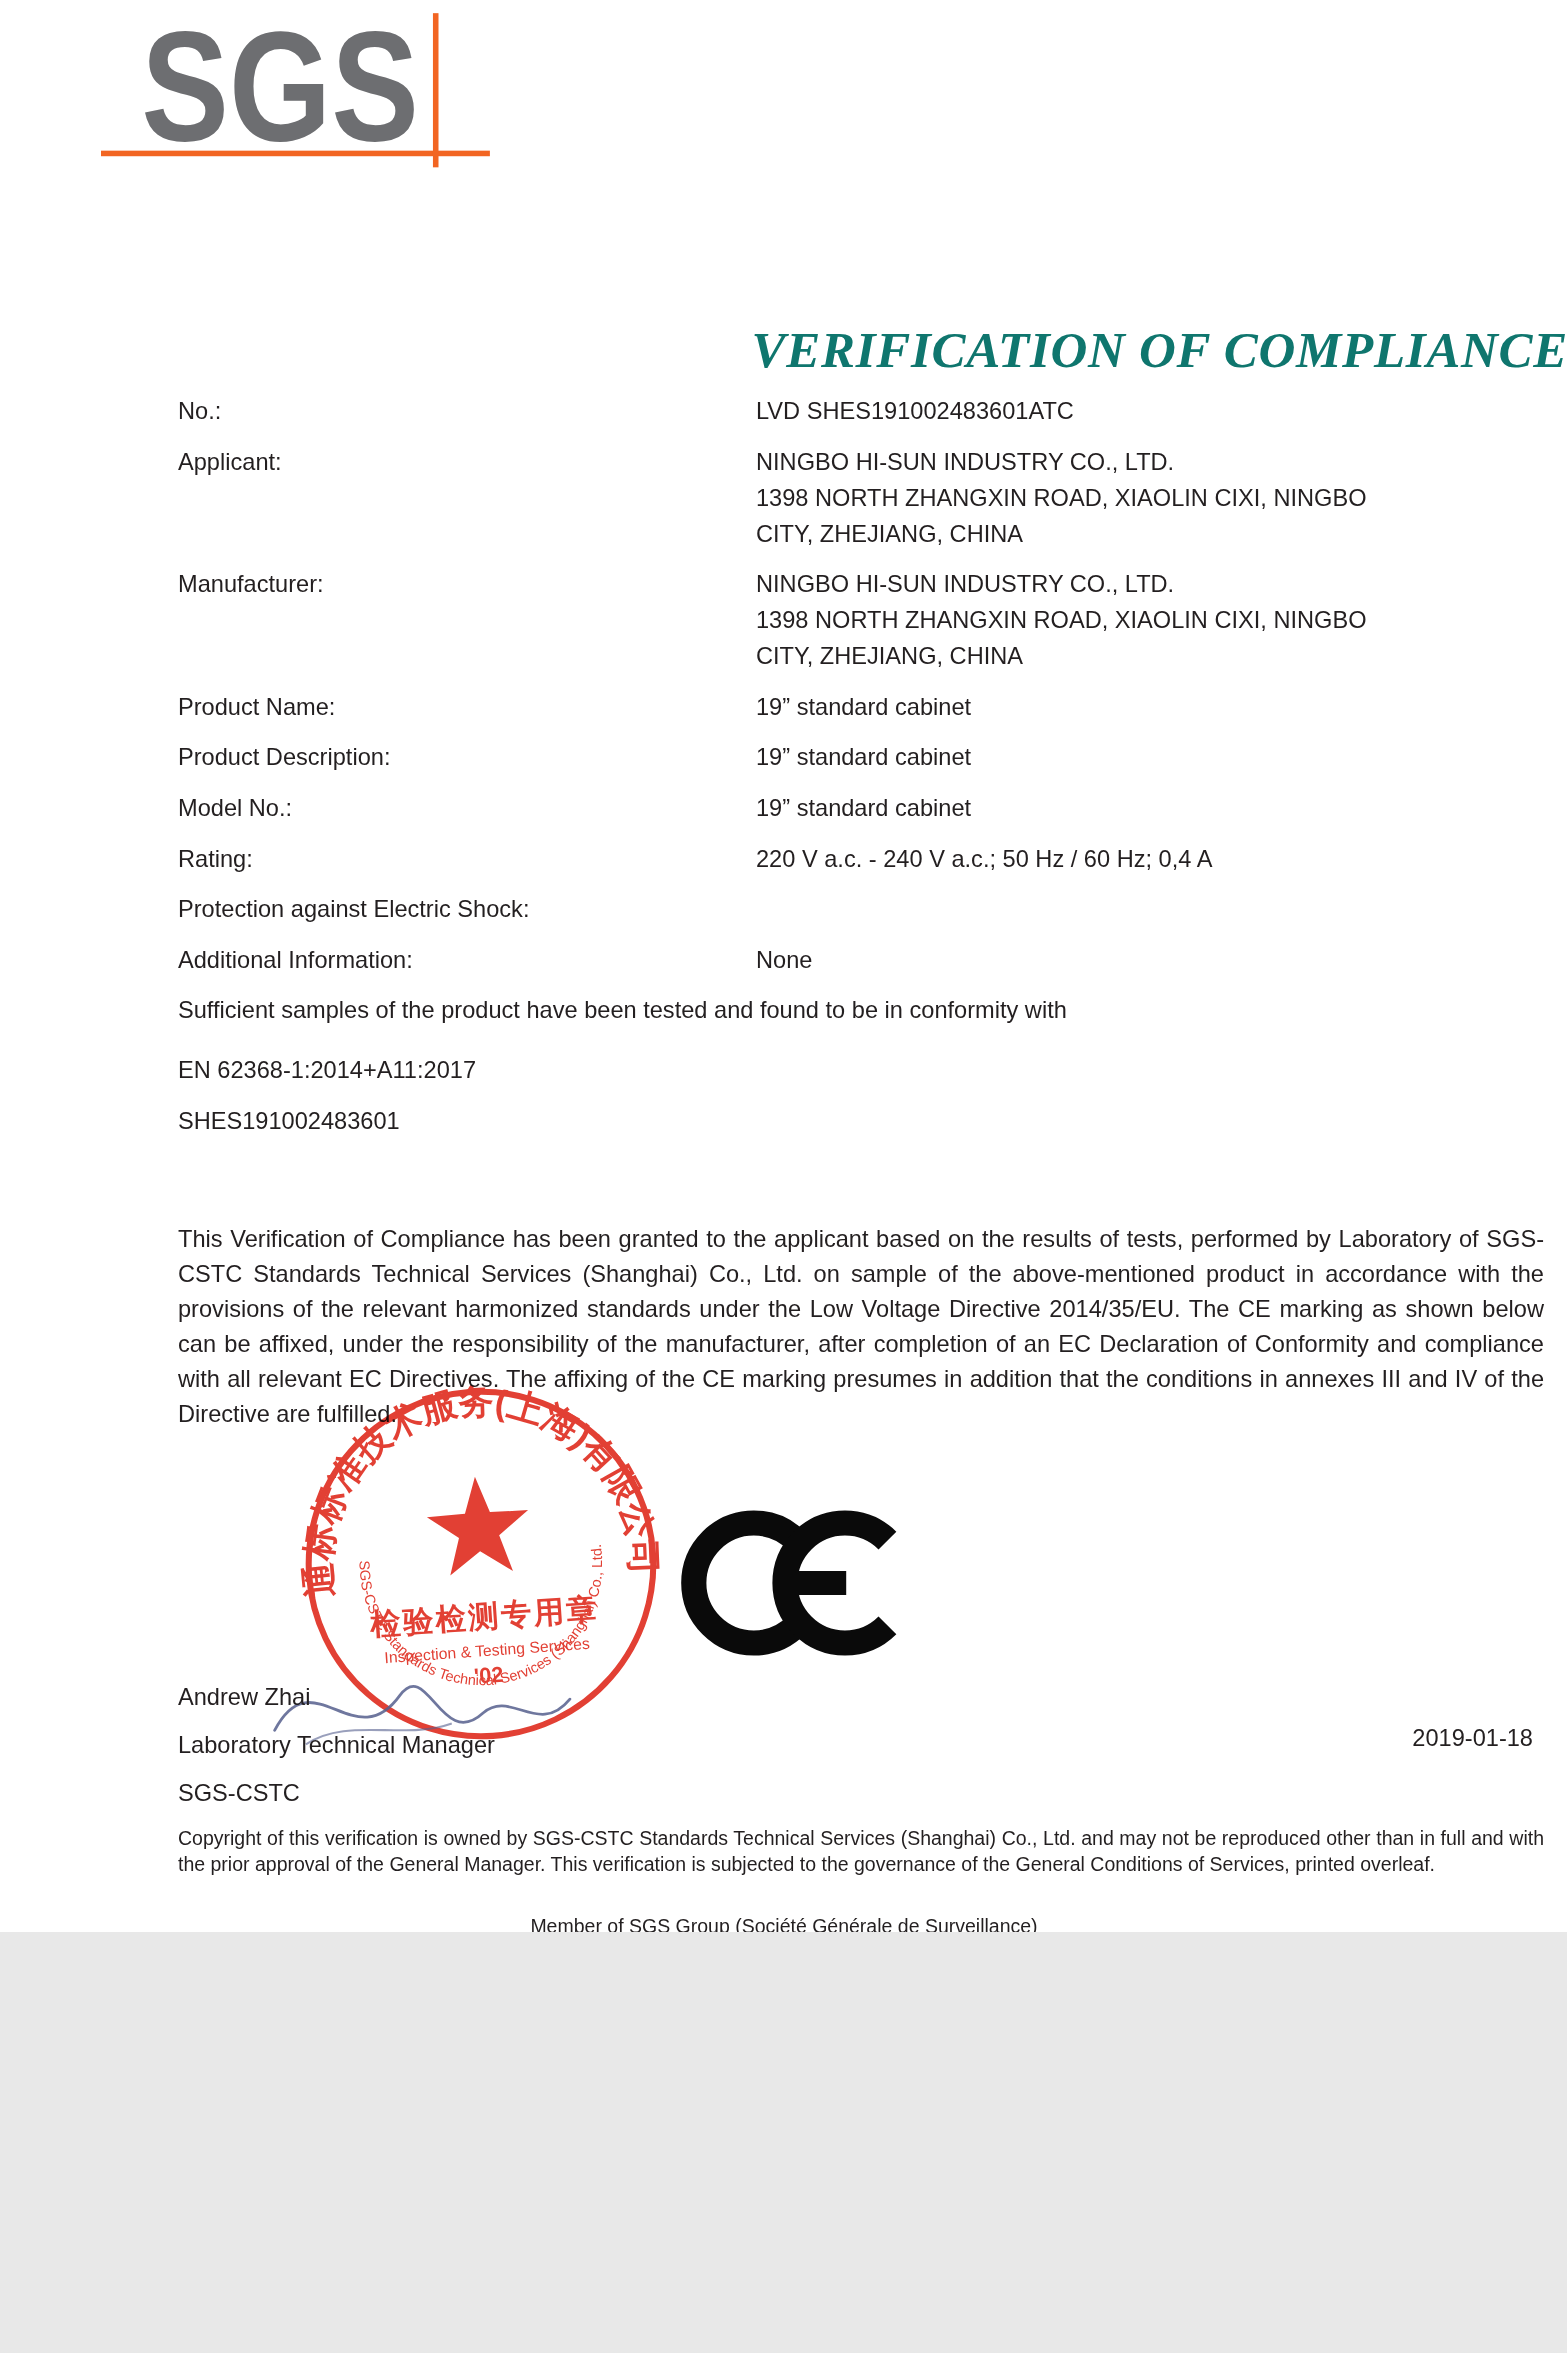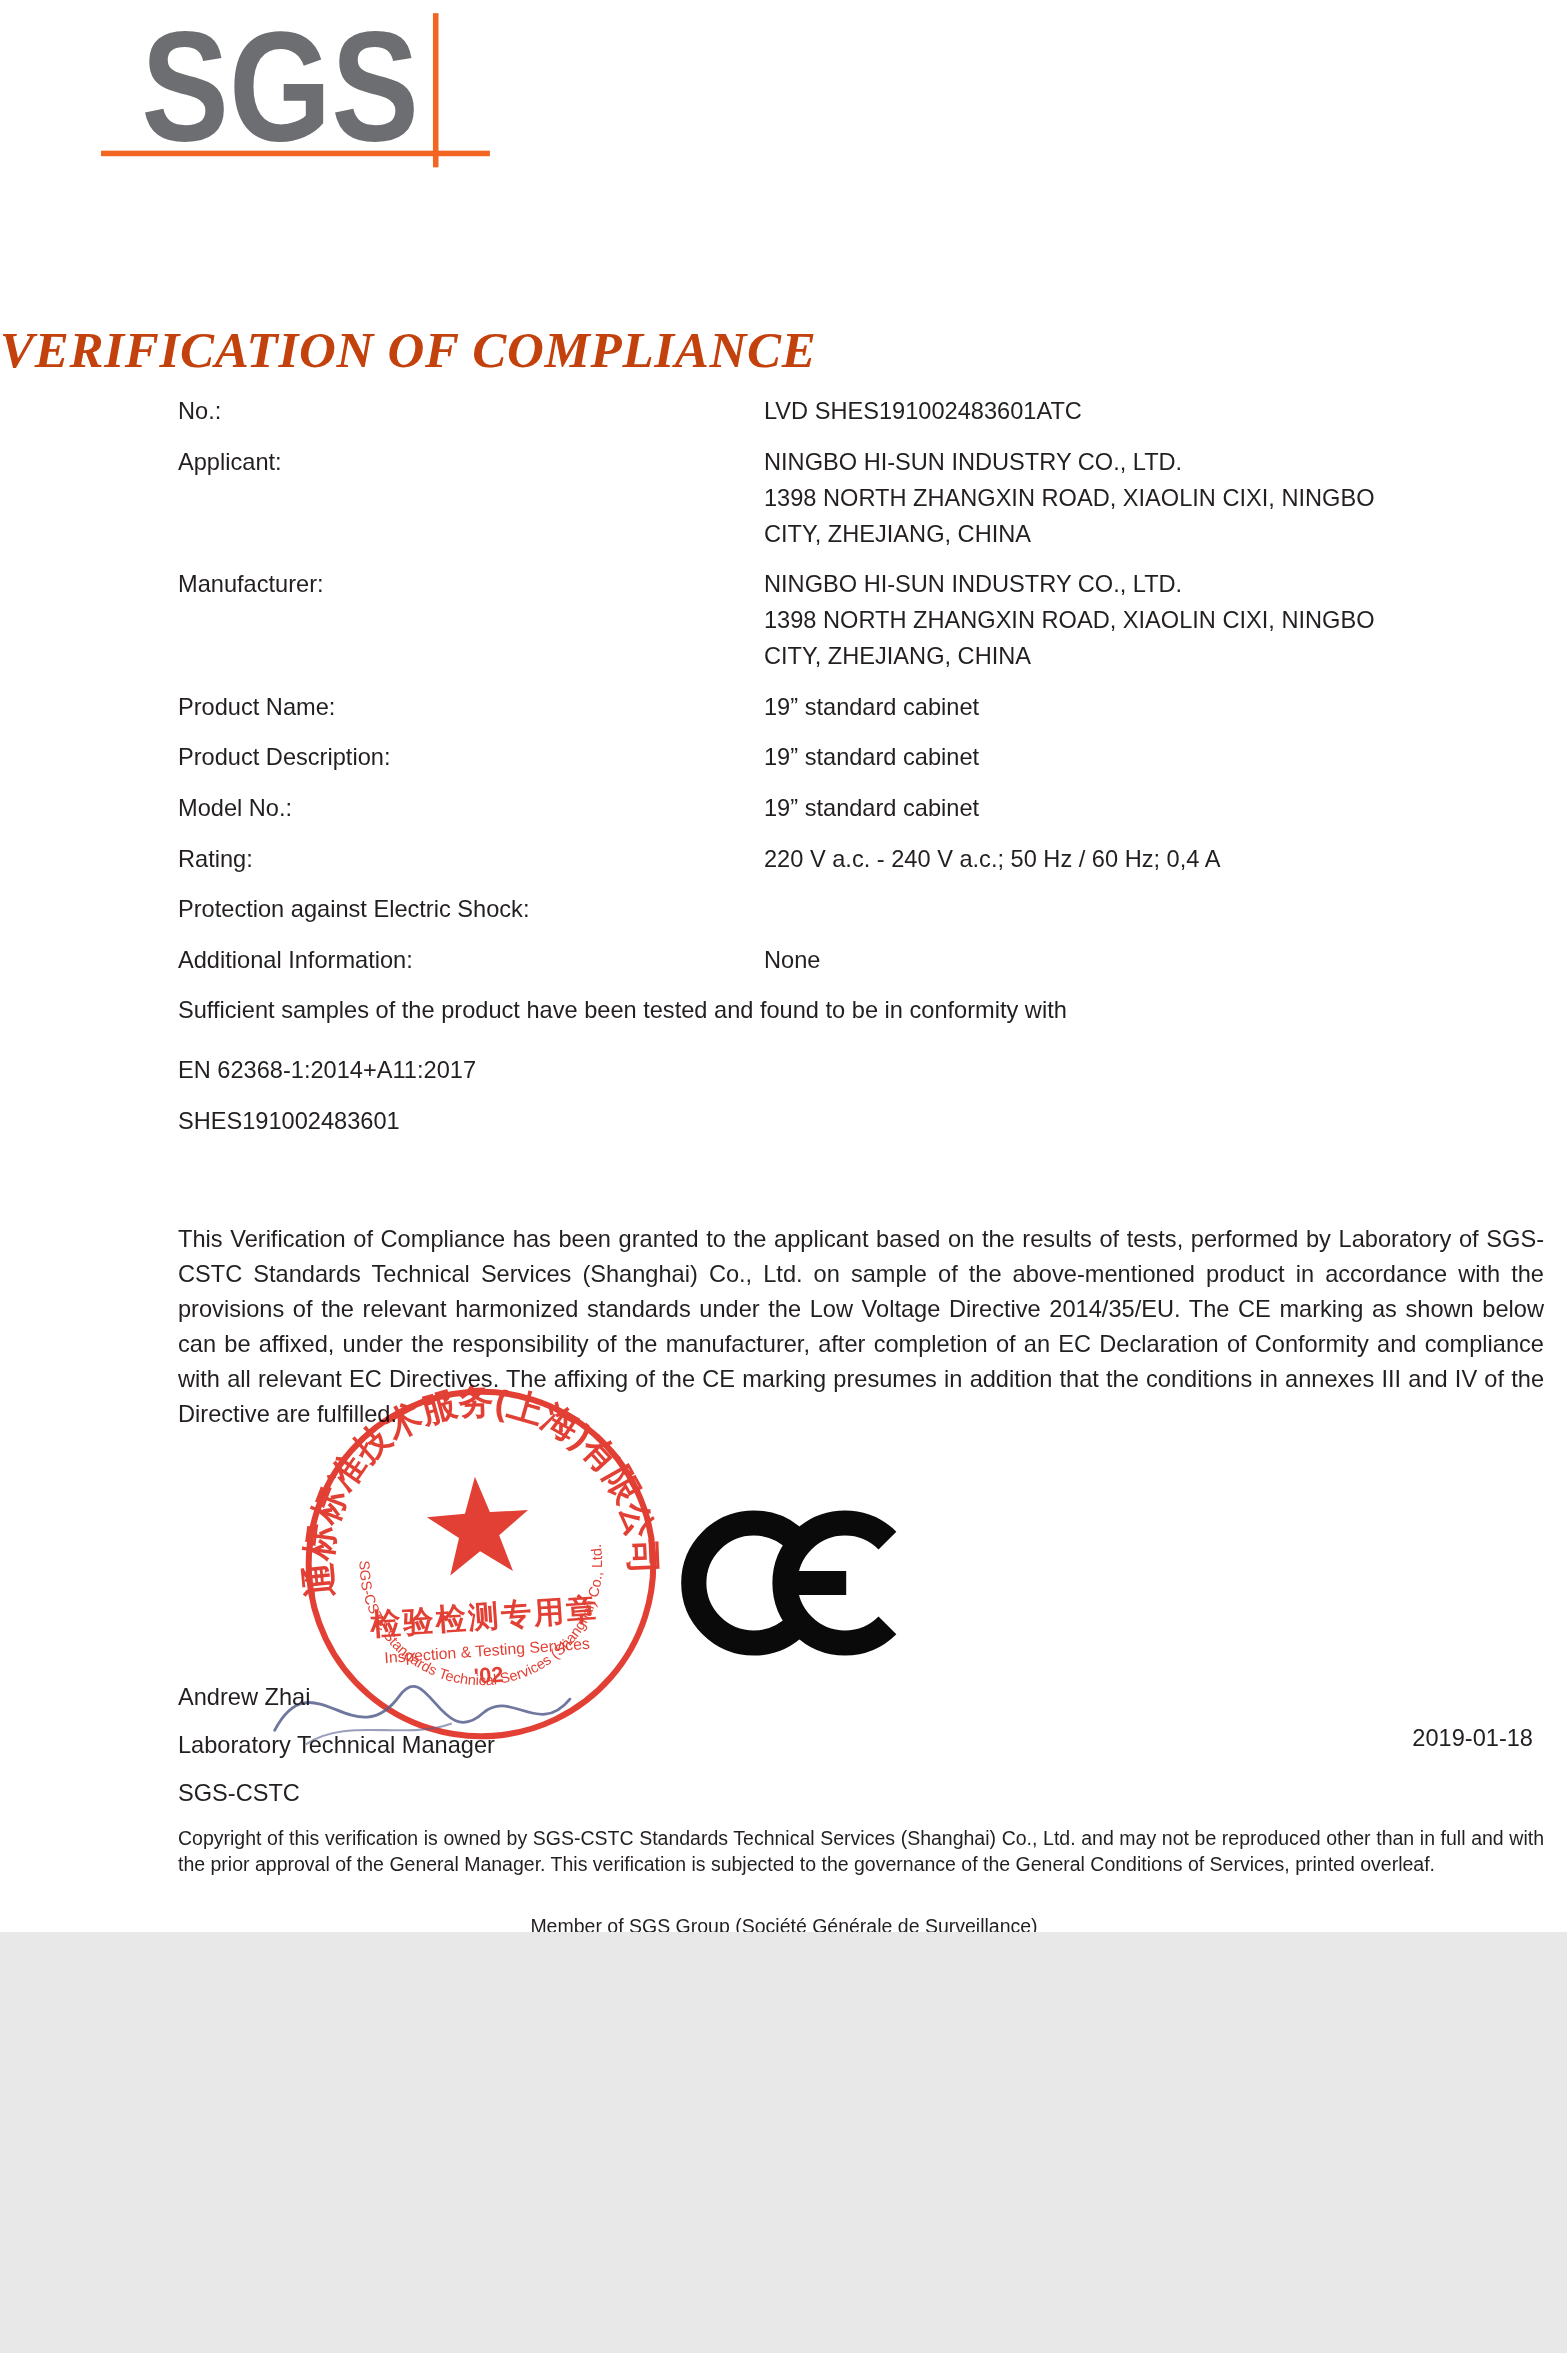--- a/index.html
+++ b/index.html
@@ -9,28 +9,28 @@
     background:#ffffff;
     font-family:"Liberation Sans", sans-serif;
     color:#231f20;
     overflow:hidden;
   }
   
   .logo{position:absolute;left:101px;top:12.5px;width:500px;height:167px;}
   
   .doc-title{
     position:absolute;left:0;top:321px;width:100%;
-    text-align:left;
+    text-align:right;
     font-family:"Liberation Serif", serif;
     font-style:italic;font-weight:bold;
-    font-size:51px;letter-spacing:0.7px;color:#c2410c;
+    font-size:51px;letter-spacing:0.7px;color:#0f766e;
   }
   
   .fields{position:absolute;left:178px;top:393px;width:1362px;}
-  .frow{display:flex;margin-bottom:14.6px;gap:8px;}
+  .frow{display:flex;margin-bottom:14.6px;}
   .frow .label{width:578px;flex:0 0 578px;font-size:23.6px;line-height:36px;}
   .frow .value{flex:1;font-size:23.6px;line-height:36px;white-space:pre-line;}
   .note-line{font-size:23.6px;line-height:36px;margin:4.2px 0 23.6px 0;}
   .gap-top{margin-top:15.3px;}
   
   .grant{
     position:absolute;left:178px;top:1222px;width:1366px;
     font-size:23.6px;line-height:35px;text-align:justify;
   }
   

